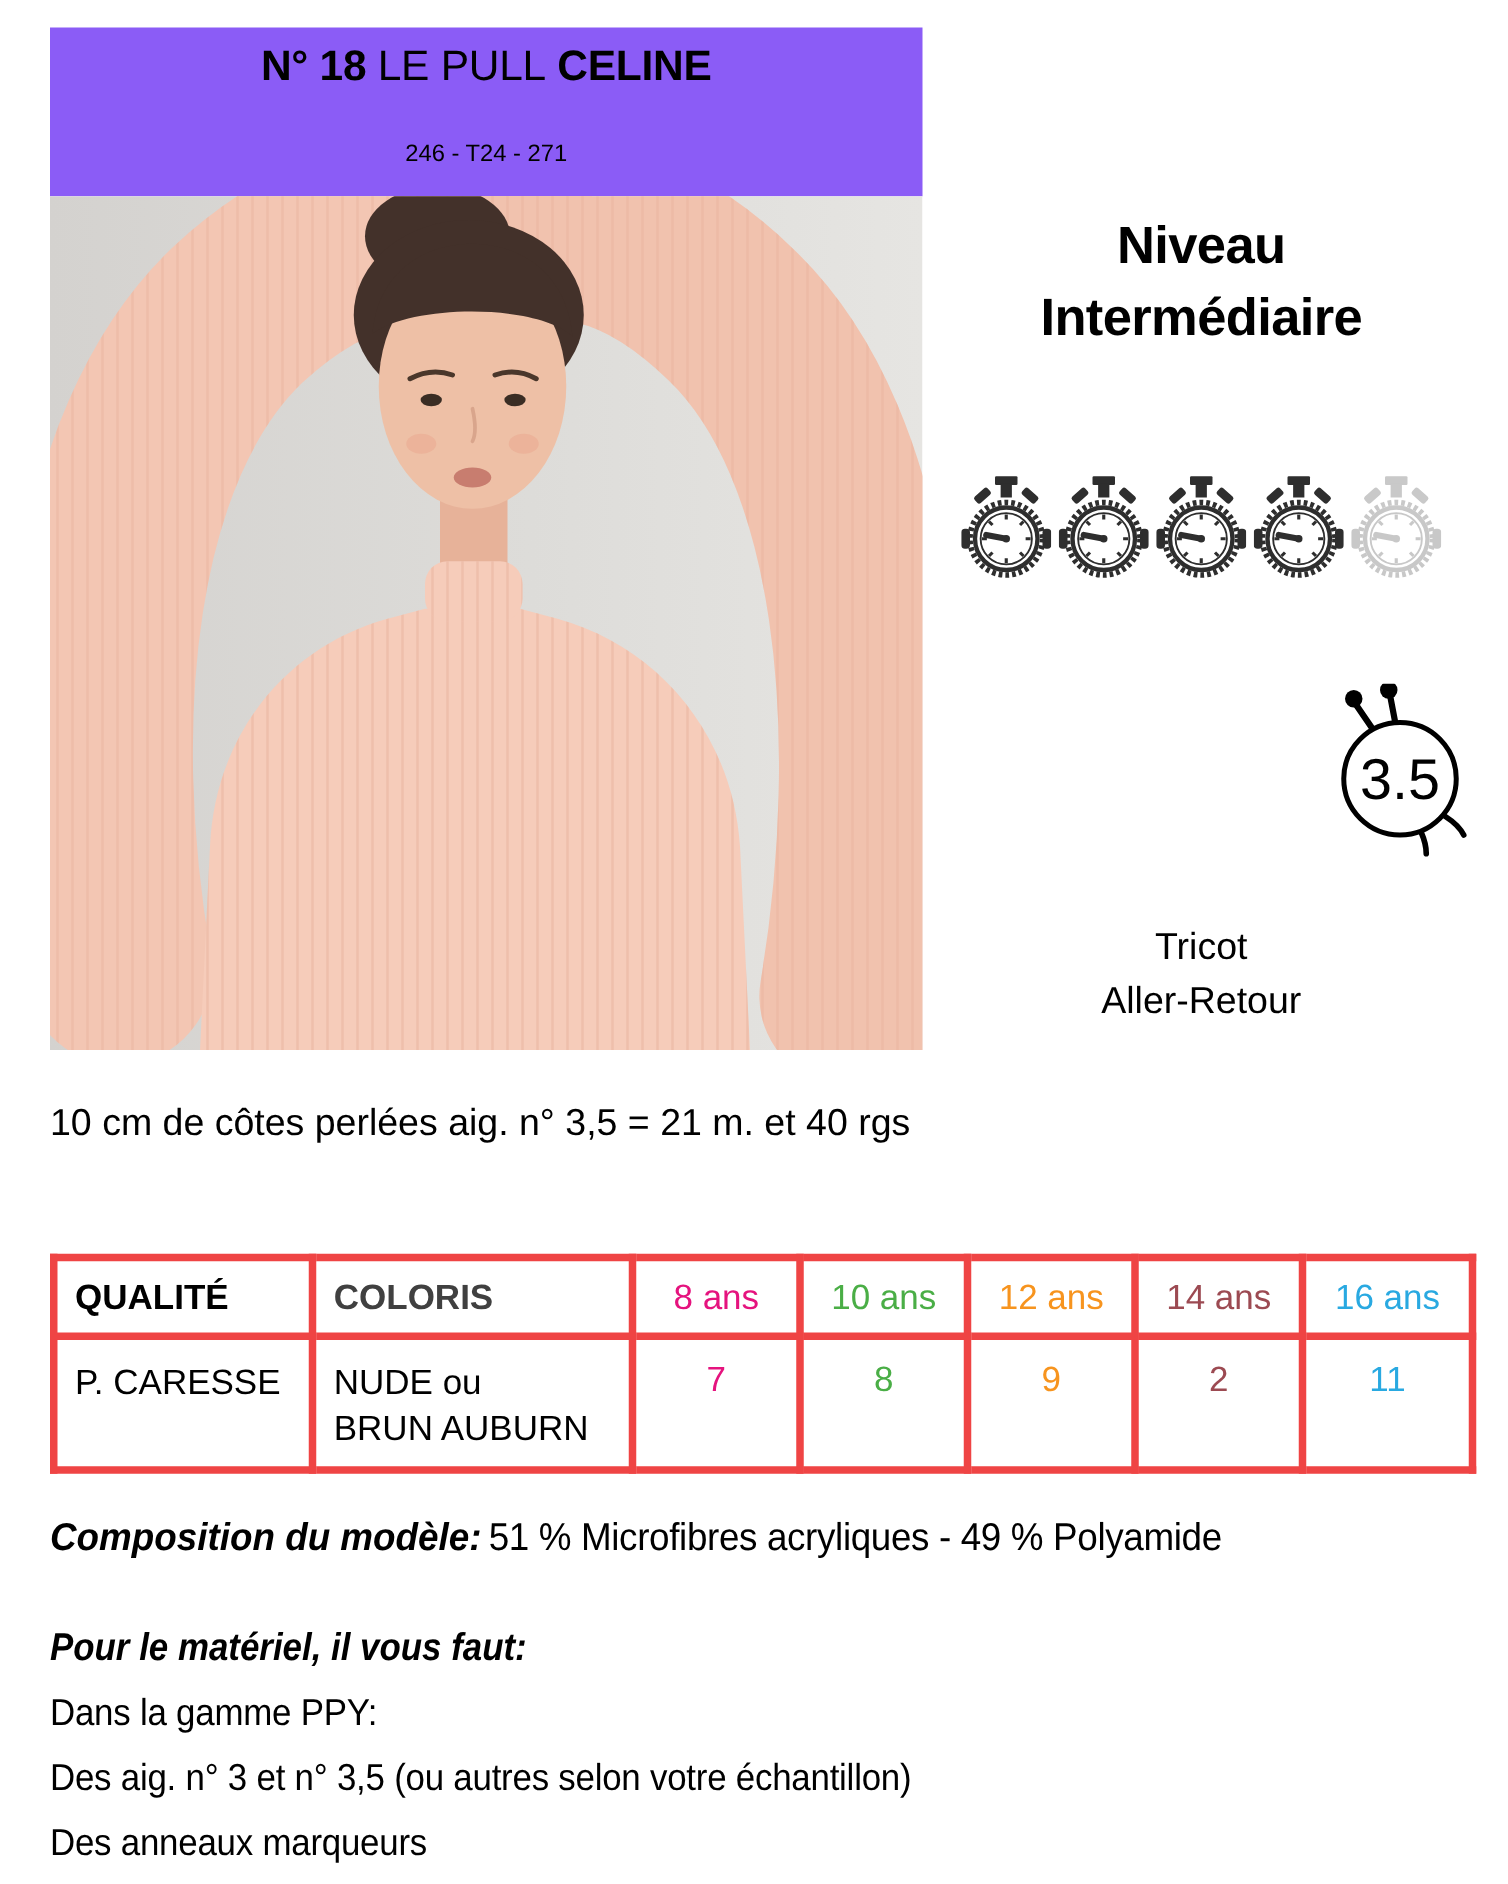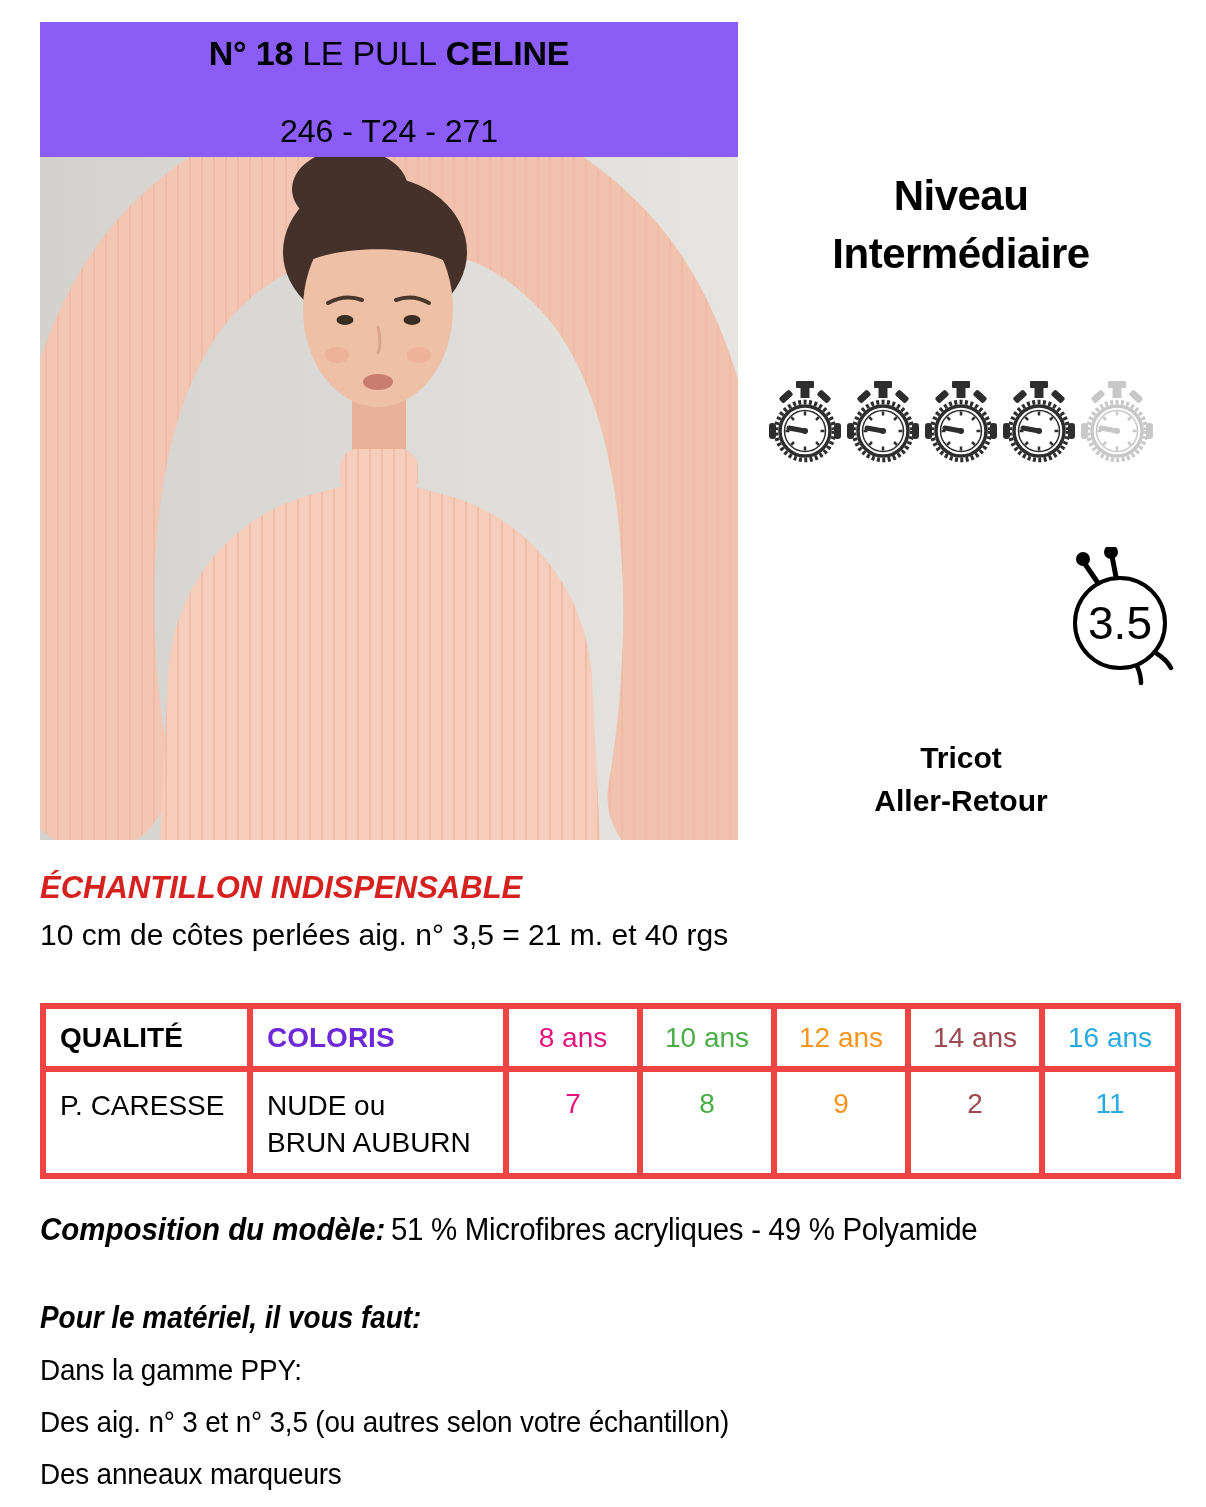--- a/index.html
+++ b/index.html
@@ -4,36 +4,36 @@
 <style>
   html,body{margin:0;padding:0;background:#ffffff;}
   .page{position:relative;width:1206px;height:1507px;background:#fff;overflow:hidden;
         font-family:"Liberation Sans","DejaVu Sans",sans-serif;color:#000;}
 
   
   .banner{position:absolute;left:40px;top:22px;width:698px;height:135px;text-align:center;}
   .banner-title{padding-top:12px;font-size:34px;letter-spacing:-0.2px;}
   .banner-title .b{font-weight:bold;}
   .banner-title span + span{margin-left:9px;}
-  .banner-ref{margin-top:40px;font-size:32px;}
+  .banner-ref{margin-top:40px;font-size:19px;}
 
   
   .photo{position:absolute;left:40px;top:157px;width:698px;height:683px;}
   .photo svg{display:block;}
 
   
   .right-col{position:absolute;left:736px;top:157px;width:450px;height:705px;}
   .level-title{position:absolute;top:10px;left:0;right:0;text-align:center;
                font-size:42px;font-weight:bold;line-height:1.38;letter-spacing:-0.5px;}
   .rating{position:absolute;top:222px;left:0;right:0;display:flex;justify-content:center;gap:6px;}
   .sw{display:block;}
   .sw.dim{opacity:.26;}
   .needle-badge{position:absolute;top:390px;left:0;right:0;display:flex;justify-content:flex-end;}
   .knit-label{position:absolute;top:580px;left:0;right:0;text-align:center;
-              font-size:30px;font-weight:bold;line-height:1.42;}
+              font-size:30px;font-weight:normal;line-height:1.42;}
 
   
   .gauge{position:absolute;left:40px;top:870px;width:1130px;}
   .gauge-heading{font-size:31px;font-weight:bold;font-style:italic;line-height:36px;}
   .gauge-text{margin-top:12px;font-size:30px;}
 
   
   .size-table{position:absolute;left:40px;top:1003px;}
   table{border-collapse:collapse;table-layout:fixed;width:1135px;}
   td,th{border:6px solid #ef4444;font-size:28px;background:#fff;}
@@ -256,39 +256,38 @@
         <text x="66" y="92" text-anchor="middle" font-size="46" fill="#000" font-family="Liberation Sans, DejaVu Sans, sans-serif">3.5</text>
       </svg>
     </div>
     <div class="knit-label">
       <div>Tricot</div>
       <div>Aller-Retour</div>
     </div>
   </div>
 
   <div class="gauge">
-    <div class="gauge-heading" style="color: rgb(214, 34, 31);">ÉCHANTILLON INDISPENSABLE</div>
     <div class="gauge-text">10 cm de côtes perlées aig. n° 3,5 = 21 m. et 40 rgs</div>
   </div>
 
   <div class="size-table">
     <table>
       <colgroup>
         <col style="width:207px">
           <col style="width:256px">
         <col style="width:134px">
           <col style="width:134px">
           <col style="width:134px">
         <col style="width:134px">
           <col style="width:136px">
       </colgroup>
       <thead>
         <tr>
           <th class="lbl" style="color: rgb(0, 0, 0);">QUALITÉ</th>
-          <th class="lbl" style="color: #6d28d9;">COLORIS</th>
+          <th class="lbl" style="color: #404040;">COLORIS</th>
           <th class="size" style="color: rgb(229, 19, 126);">8 ans</th>
           <th class="size" style="color: rgb(74, 174, 70);">10 ans</th>
           <th class="size" style="color: rgb(247, 148, 30);">12 ans</th>
           <th class="size" style="color: rgb(156, 74, 82);">14 ans</th>
           <th class="size" style="color: rgb(41, 169, 225);">16 ans</th>
         </tr>
       </thead>
       <tbody>
         <tr>
           <td class="lbl">P. CARESSE</td>

